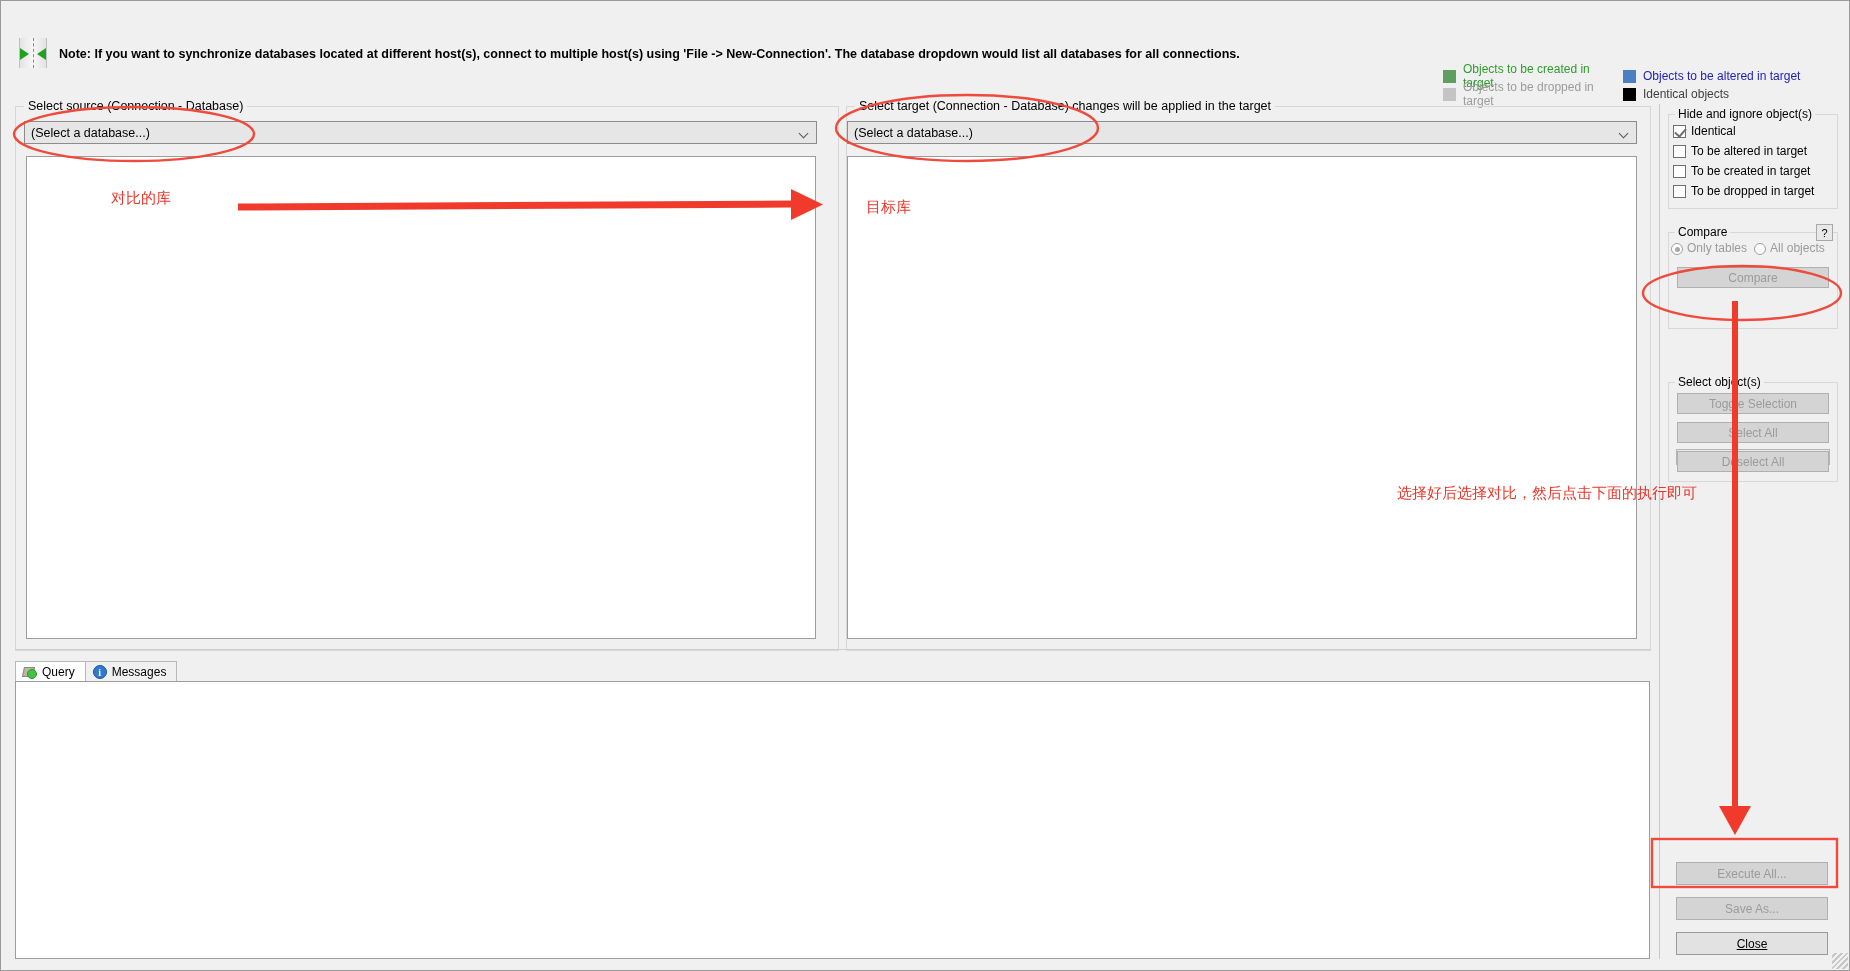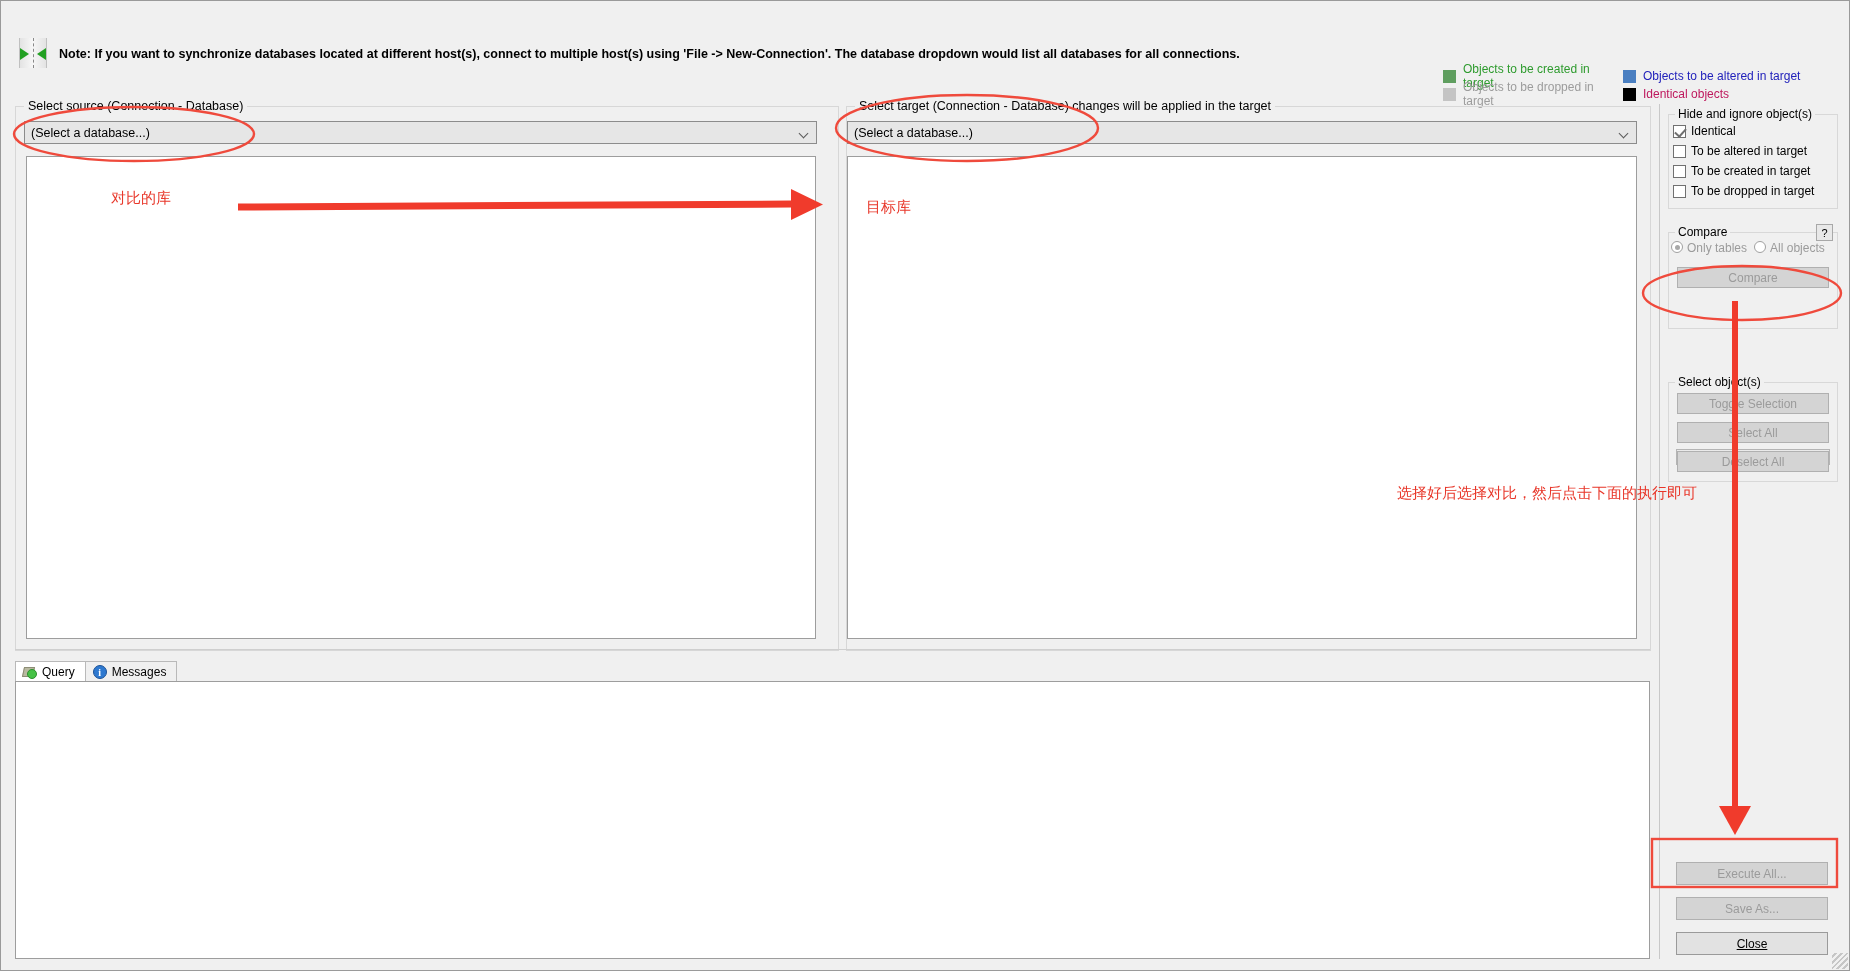--- a/index.html
+++ b/index.html
@@ -90,21 +90,21 @@
   .legend-item { display: flex; align-items: center; }
   .legend-item.col1 { width: 180px; }
   .sw { width: 13px; height: 13px; margin-right: 7px; flex: none; }
   .sw.green { background: #5f9e5f; }
   .sw.gray  { background: #c4c4c4; }
   .sw.blue  { background: #4a7fc1; }
   .sw.black { background: #000000; }
   .lg-green { color: #2e9b2e; }
   .lg-gray  { color: #9c9c9c; }
   .lg-blue  { color: #2222bb; }
-  .lg-black { color: #be185d; }
+  .lg-black { color: #404040; }
 
   
   .groupbox {
     position: absolute;
     border: 1px solid #d7d7d7;
   }
   .gb-title {
     position: absolute; top: -8px; left: 8px;
     background: #f0f0f0; padding: 0 4px;
     font-size: 12.5px; color: #000; white-space: nowrap;
@@ -345,21 +345,21 @@
         <div class="cbrow">
           <span class="cbox"></span>
           <span>To be dropped in target</span>
         </div>
       </div>
     </div>
 
     <div class="panel" style="top:128px; height:97px;">
       <div class="panel-title">Compare</div>
       <div class="helpbtn">?</div>
-      <div style="display:flex; align-items:flex-start; margin:8px 0 0 2px; font-size:12px; color:#9b9b9b;">
+      <div style="display:flex; align-items:flex-end; margin:8px 0 0 2px; font-size:12px; color:#9b9b9b;">
         <span class="radio sel"></span>
         <span>Only tables</span>
         <span class="radio" style="margin-left:7px;"></span>
         <span>All objects</span>
       </div>
       <div class="btn" style="margin:12px auto 0 auto; width:152px;">Compare</div>
     </div>
 
     <div id="progressbar"></div>
 

